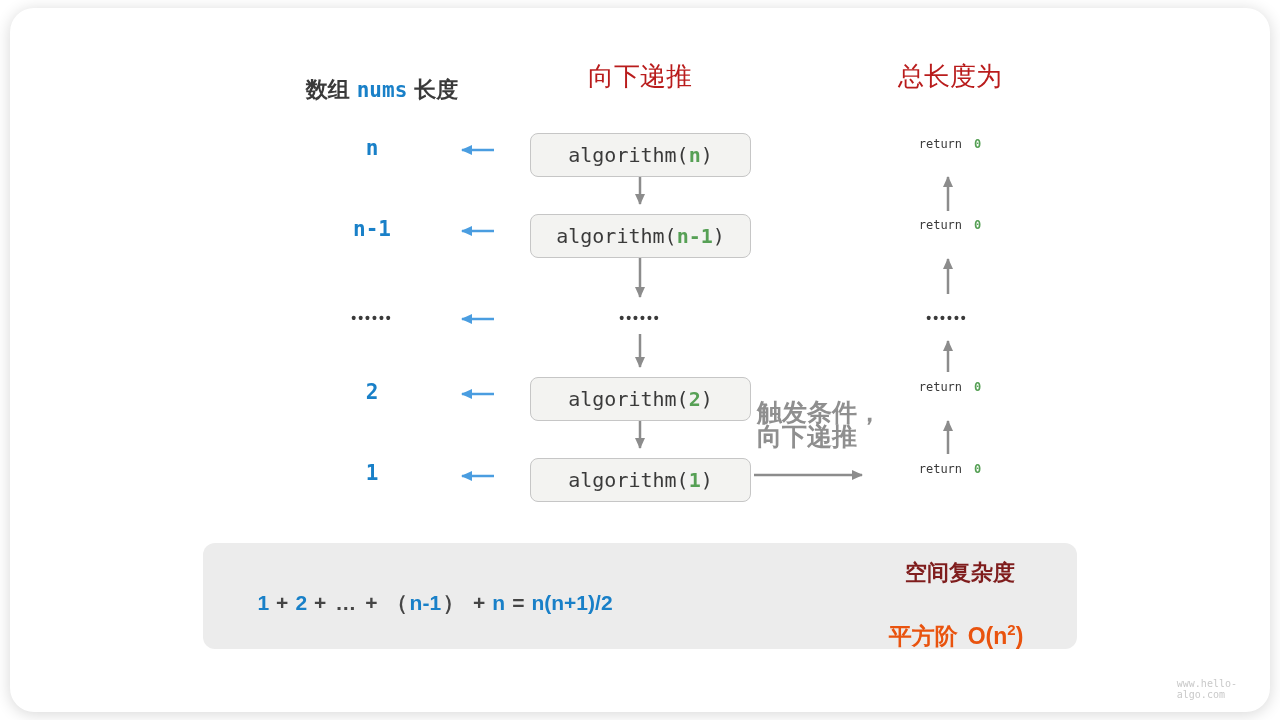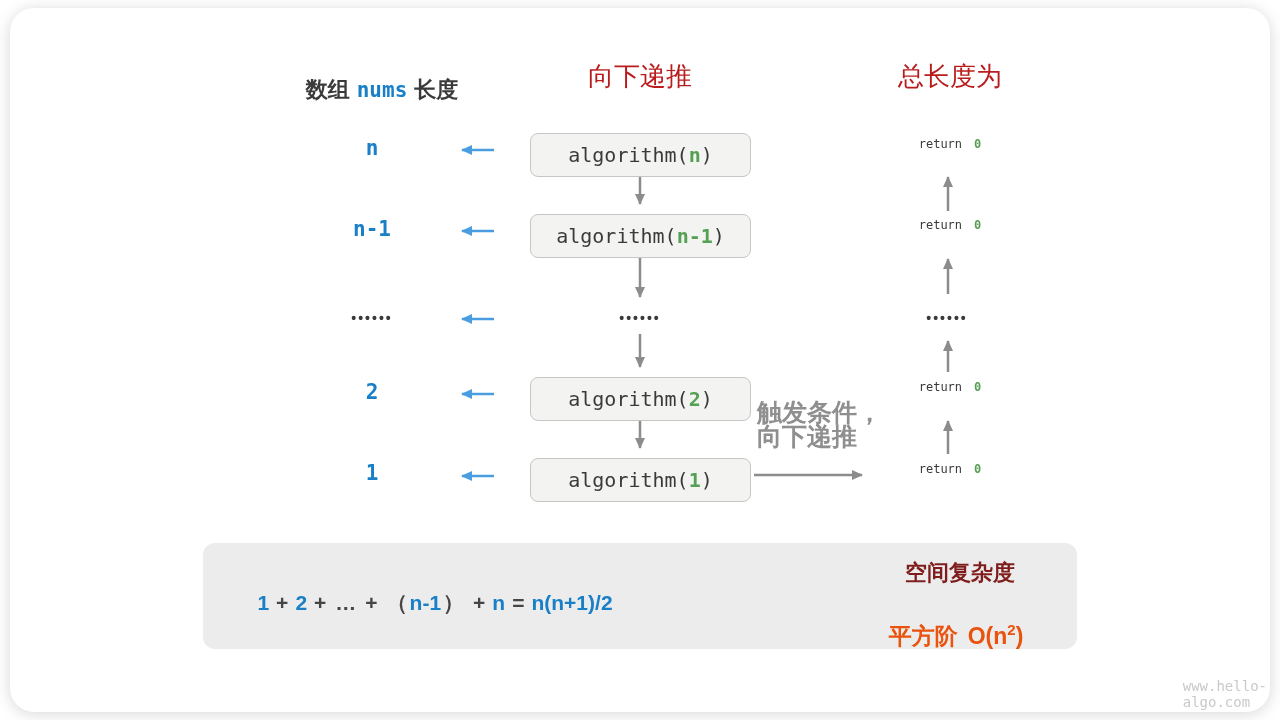--- a/index.html
+++ b/index.html
@@ -29,21 +29,21 @@
   .sum-line1{font-size:21px;color:#404040;}
   .formula{font-size:21px;font-weight:bold;}
   .fb{color:#1980c8;}
   .fo{color:#454545;margin:0 7px;}
   .fp{color:#454545;margin:0 2px;}
   .concl-title{font-weight:bold;font-size:22px;color:#7f1d1d;}
   .concl-val{font-weight:bold;font-size:23px;color:#e9530e;}
   .concl-val .grade{margin-right:10px;}
   .concl-val sup{font-size:15px;}
   .wm{font-family:"DejaVu Sans Mono","Liberation Mono",monospace;
-      font-size:14px;color:#c9c9c9;transform:translateX(-100%);margin-left:30px;}
+      font-size:10px;color:#c9c9c9;transform:translateX(-100%);}
   svg.arrows{position:absolute;left:0;top:0;pointer-events:none;}
 </style>
 </head>
 <body>
 
 <div class="stage">
   <div class="card"></div>
 
   <svg class="arrows" width="1280" height="720" viewBox="0 0 1280 720">
     <defs>

